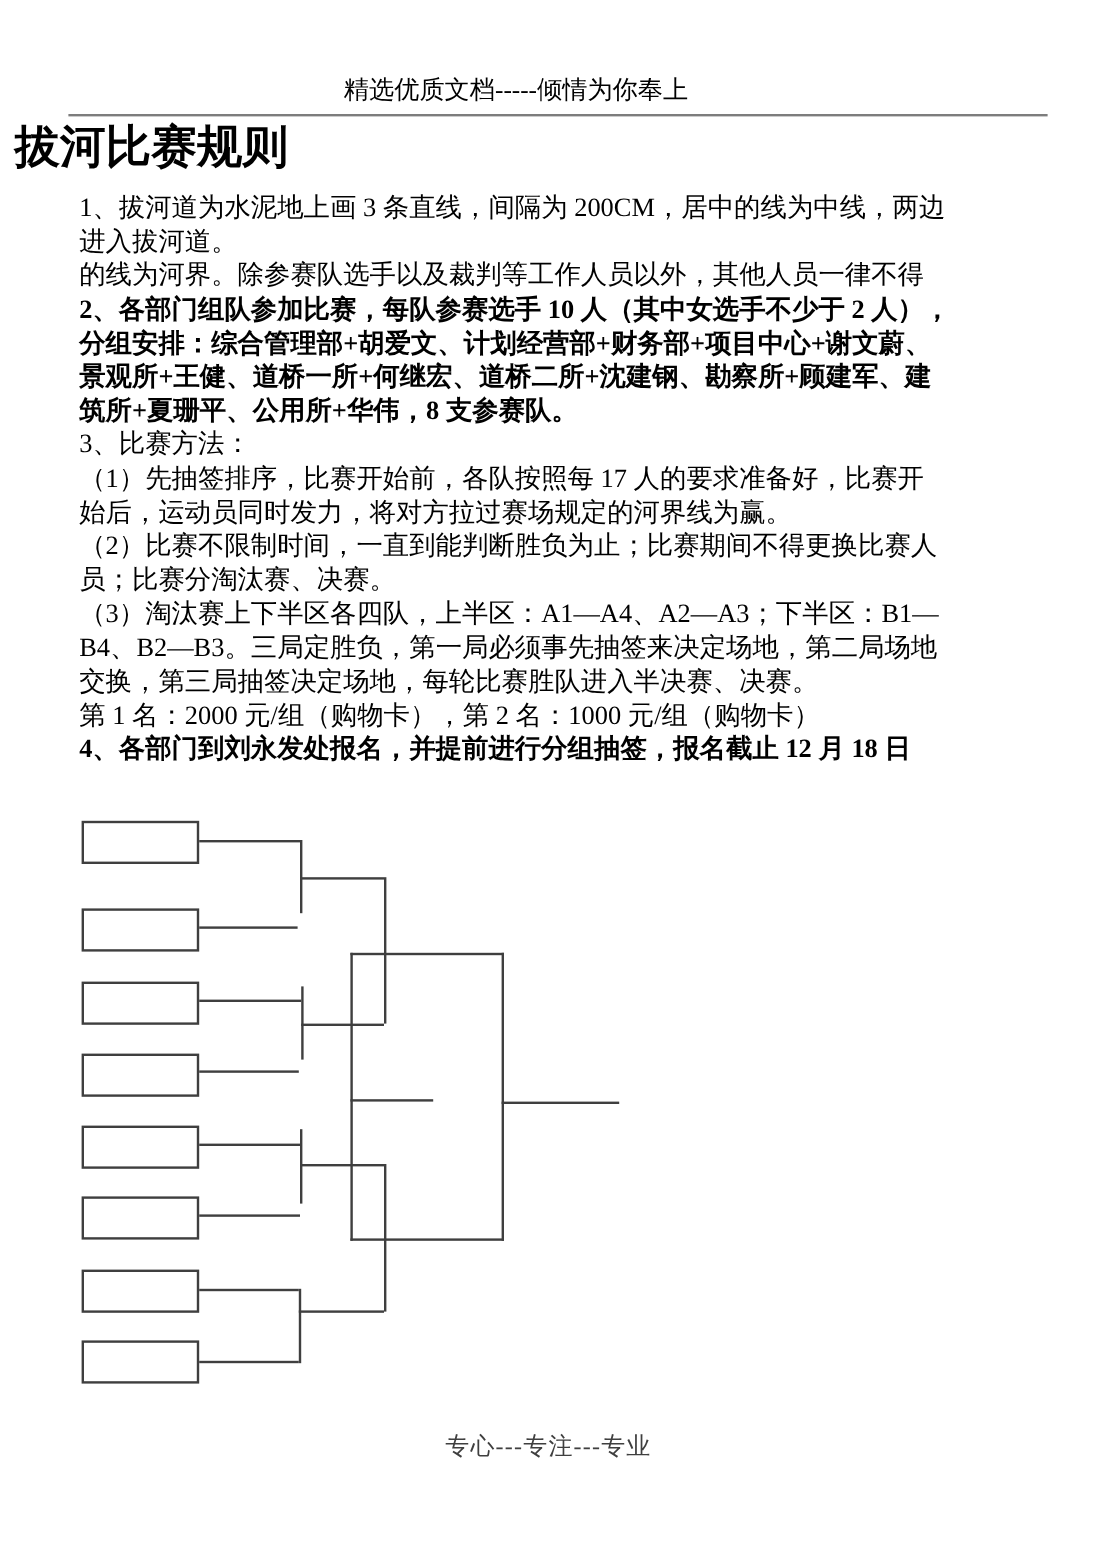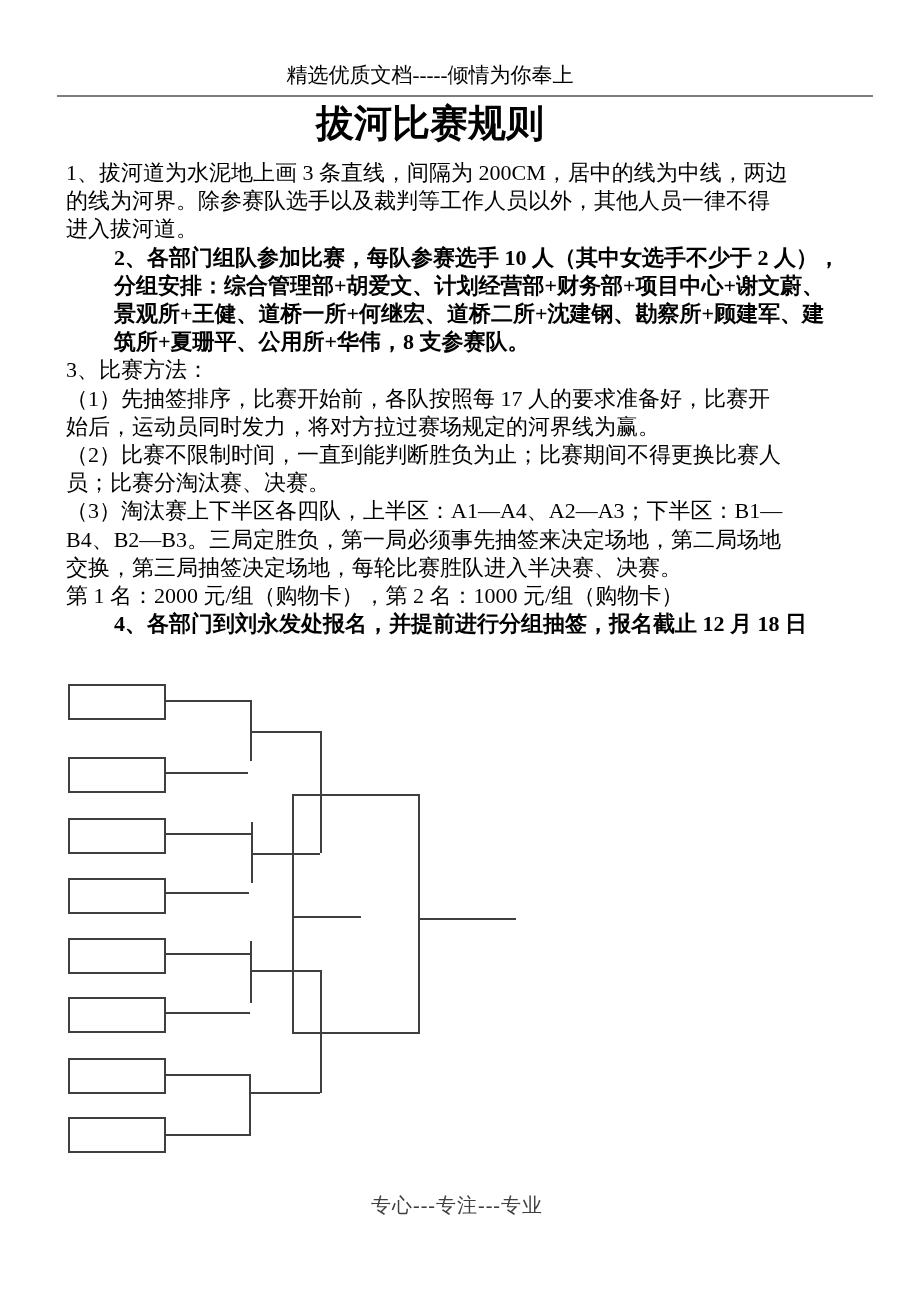--- a/index.html
+++ b/index.html
@@ -14,30 +14,30 @@
   .header-text {
     position:absolute; top:62px; left:0; width:860px;
     text-align:center; font-size:21px; line-height:26px;
     color:#000000;
   }
   .separator {
     position:absolute; top:95px; left:57px; width:816px; height:2px;
     background:#7d7d7d;
   }
   .doc-title {
-    position:absolute; top:99px; left:0; width:860px;
-    text-align:center; font-size:38px; line-height:48px; font-weight:bold;
+    position:absolute; top:99px; left:12px; width:860px;
+    text-align:left; font-size:38px; line-height:48px; font-weight:bold;
     color:#000000;
   }
   .body-text {
     position:absolute; top:159px; left:66px; width:800px;
     font-size:22px; line-height:28.2px;
   }
   .tline { white-space:nowrap; }
-  .tline.bold { font-weight:bold;margin-left:48px; }
+  .tline.bold { font-weight:bold; }
   .footer-text {
     position:absolute; top:1192px; left:0; width:850px;
     text-align:center; font-size:20px; letter-spacing:1px;
     color:#3f3f3f;
     margin-left:32px;
   }
   #bracket { position:absolute; left:0; top:0; width:920px; height:1302px; }
   .tbox { position:absolute; background:#ffffff; box-sizing:border-box; }
   .bline { position:absolute; }
 </style>
@@ -47,22 +47,22 @@
 <div class="page">
 
   <div class="header-text">精选优质文档-----倾情为你奉上</div>
 
   <div class="separator"></div>
 
   <div class="doc-title">拔河比赛规则</div>
 
   <div class="body-text" id="body-text">
       <div class="tline">1、拔河道为水泥地上画 3 条直线，间隔为 200CM，居中的线为中线，两边</div>
+      <div class="tline">进入拔河道。</div>
       <div class="tline">的线为河界。除参赛队选手以及裁判等工作人员以外，其他人员一律不得</div>
-      <div class="tline">进入拔河道。</div>
       <div class="tline bold">2、各部门组队参加比赛，每队参赛选手 10 人（其中女选手不少于 2 人），</div>
       <div class="tline bold">分组安排：综合管理部+胡爱文、计划经营部+财务部+项目中心+谢文蔚、</div>
       <div class="tline bold">景观所+王健、道桥一所+何继宏、道桥二所+沈建钢、勘察所+顾建军、建</div>
       <div class="tline bold">筑所+夏珊平、公用所+华伟，8 支参赛队。</div>
       <div class="tline">3、比赛方法：</div>
       <div class="tline">（1）先抽签排序，比赛开始前，各队按照每 17 人的要求准备好，比赛开</div>
       <div class="tline">始后，运动员同时发力，将对方拉过赛场规定的河界线为赢。</div>
       <div class="tline">（2）比赛不限制时间，一直到能判断胜负为止；比赛期间不得更换比赛人</div>
       <div class="tline">员；比赛分淘汰赛、决赛。</div>
       <div class="tline">（3）淘汰赛上下半区各四队，上半区：A1—A4、A2—A3；下半区：B1—</div>

